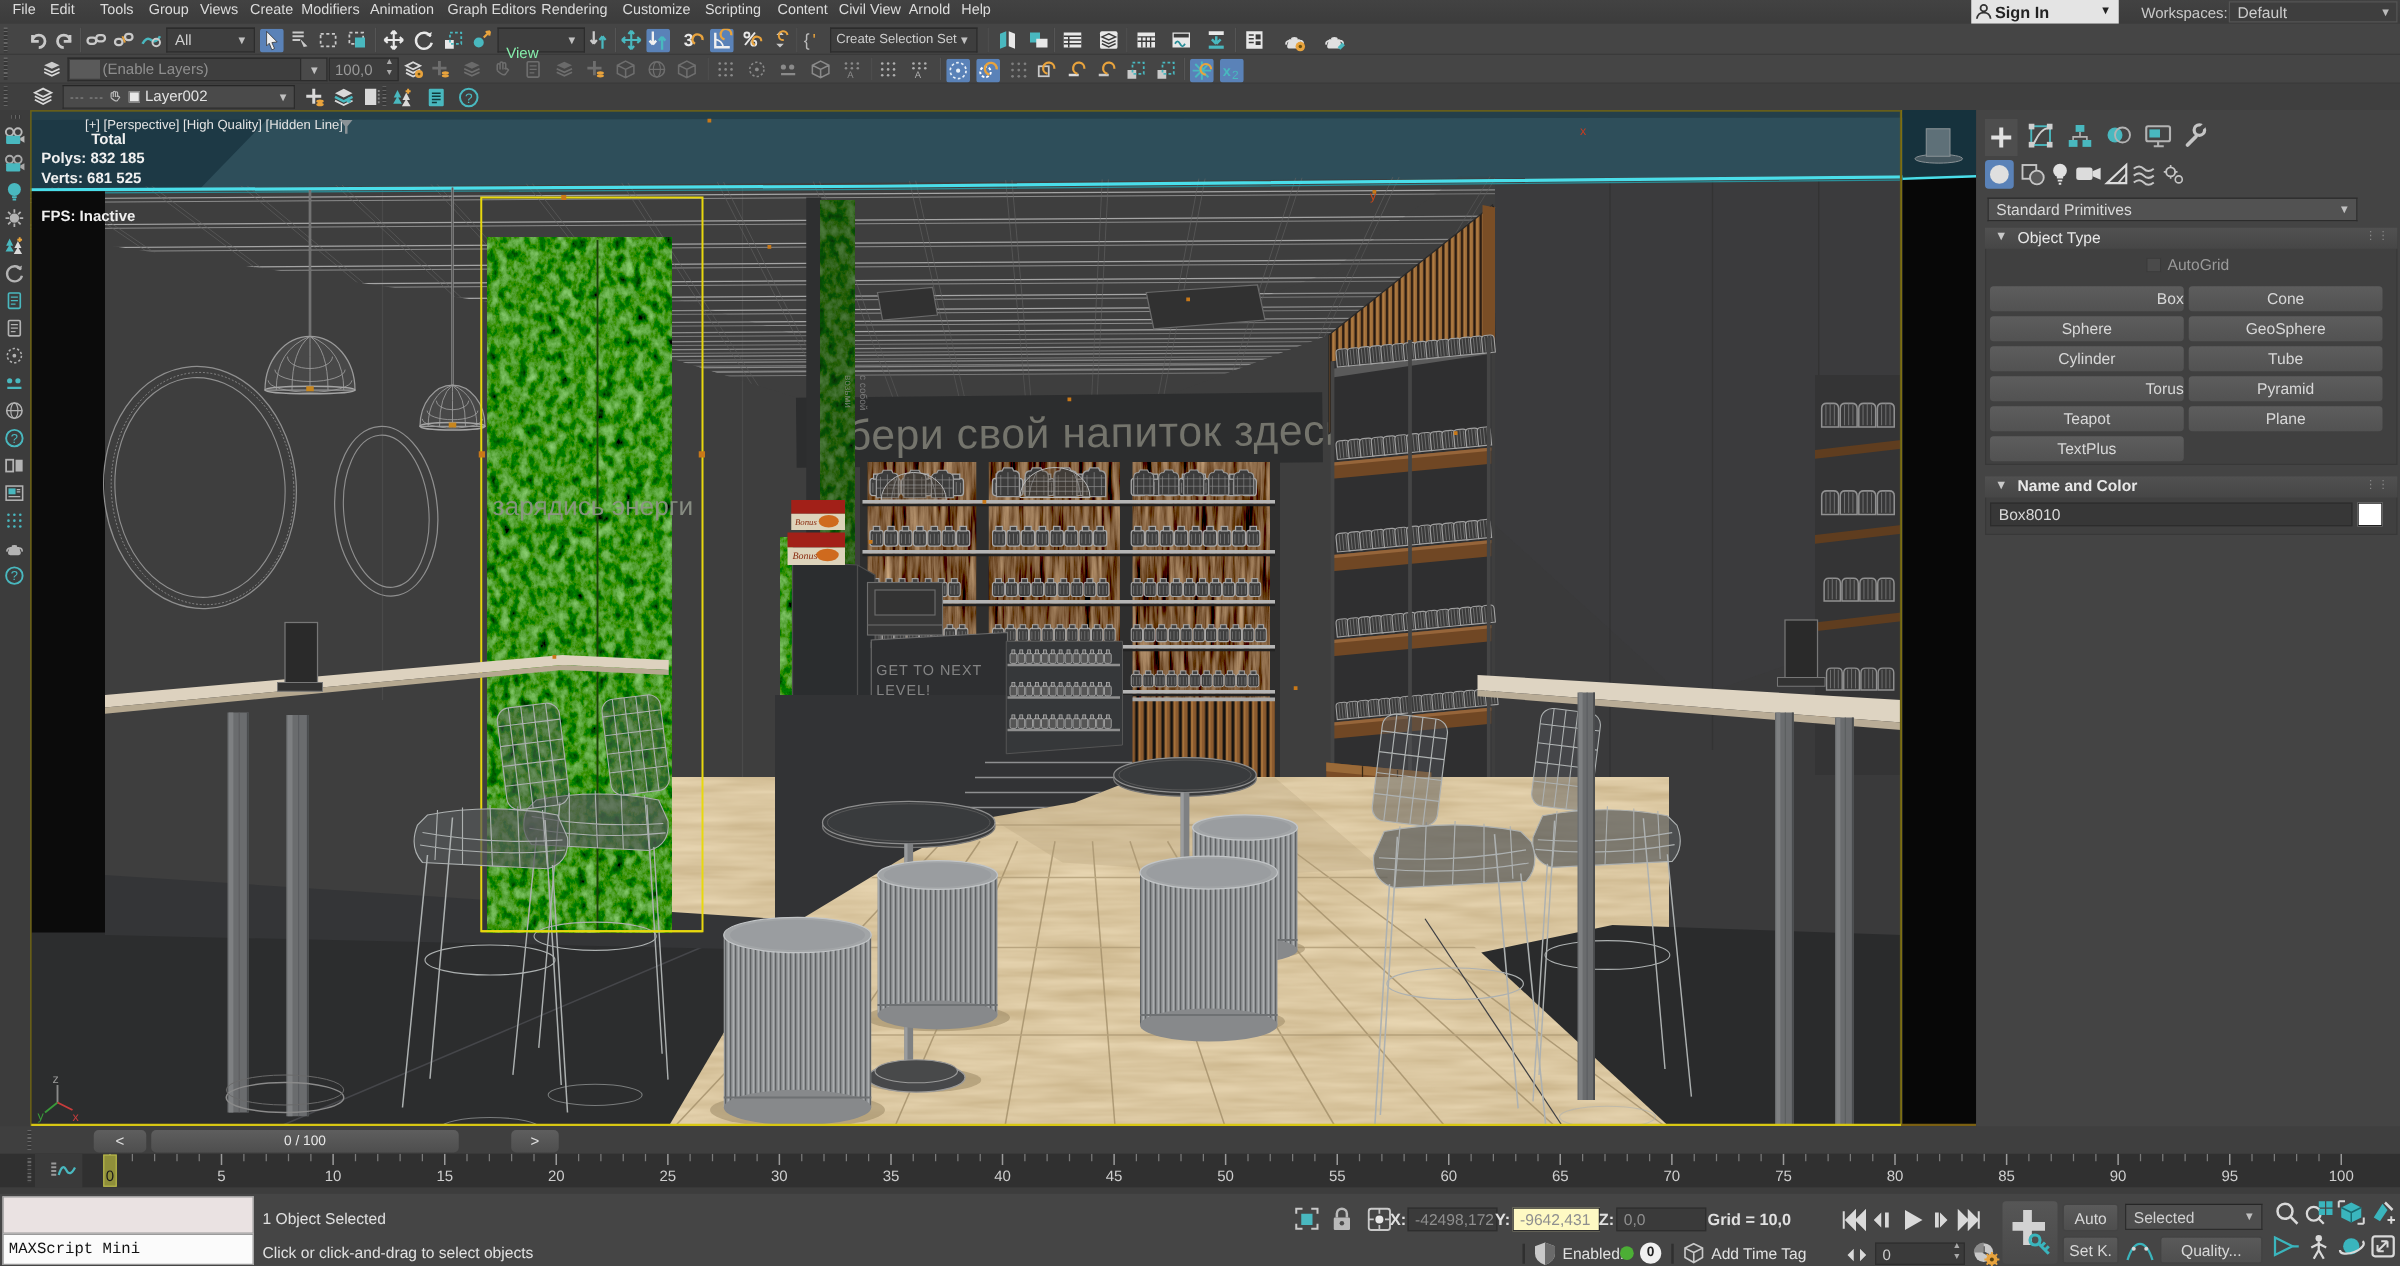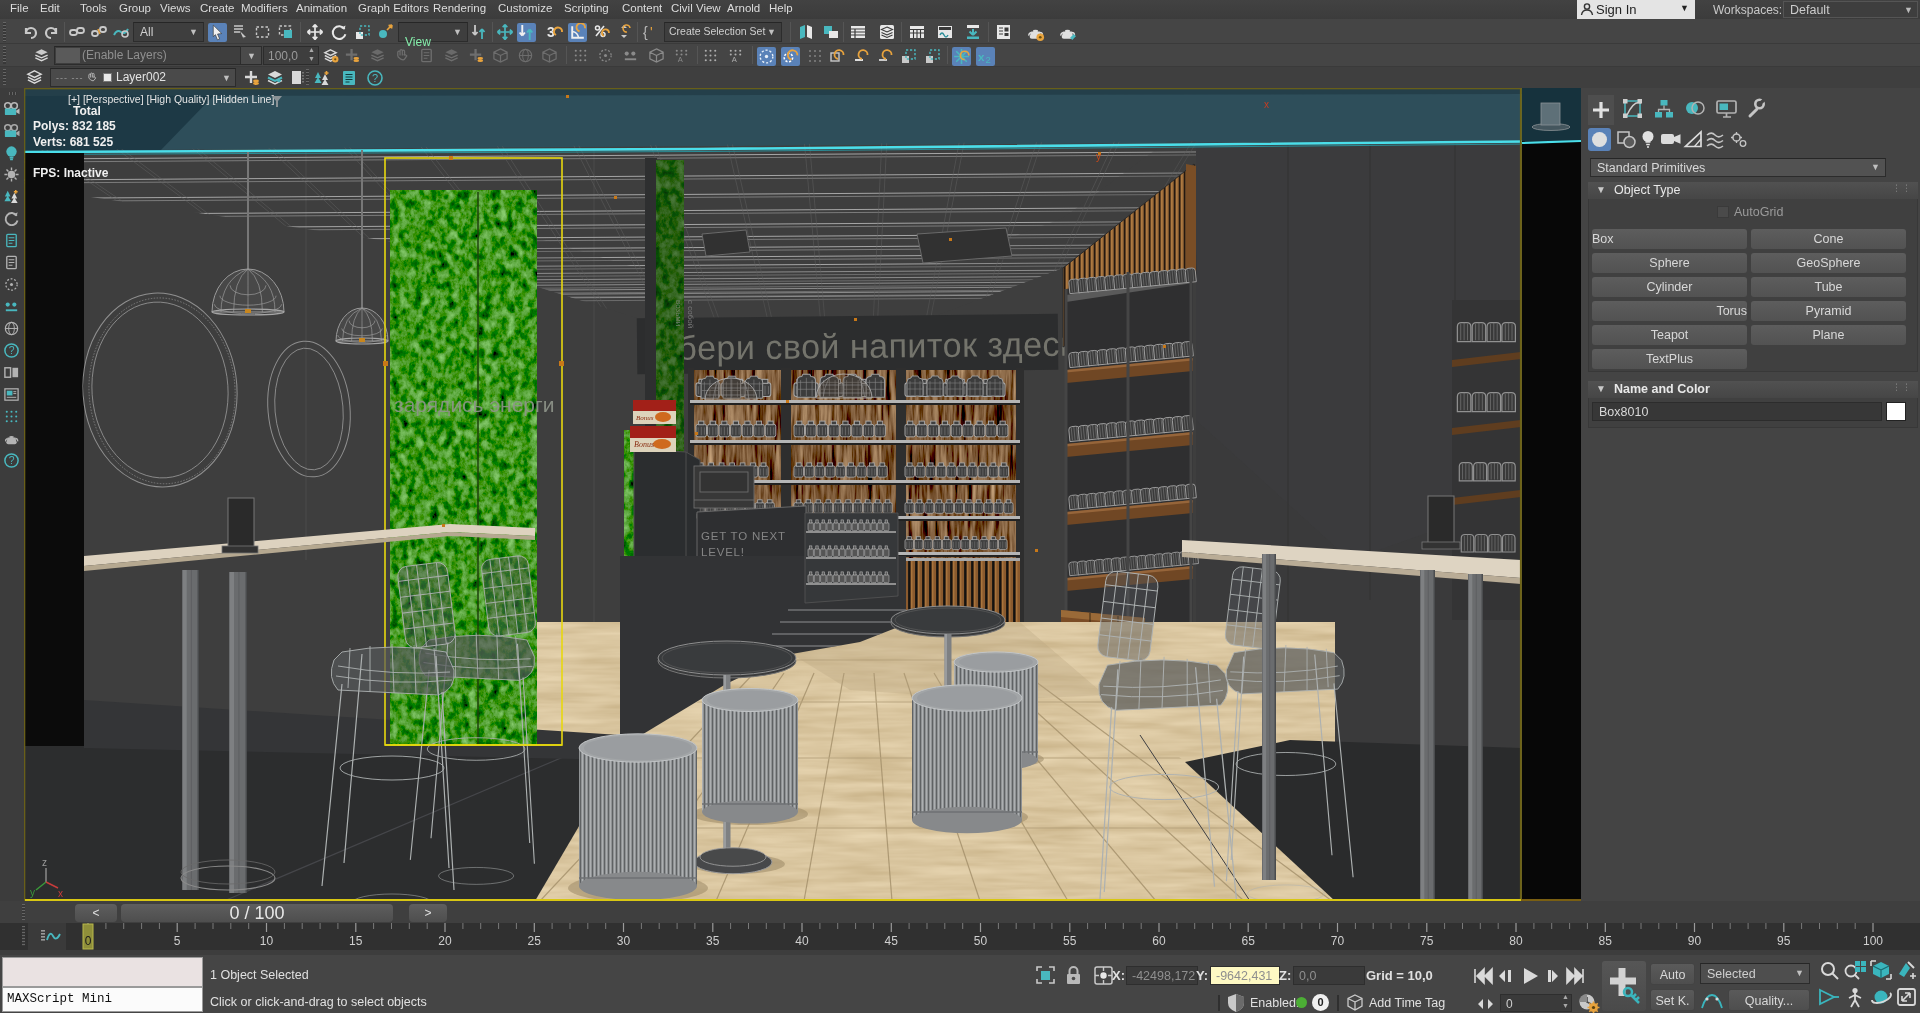--- a/index.html
+++ b/index.html
@@ -22,21 +22,21 @@
     <span class="abs" style="left:564px;top:2px;font-size:11.5px;color:#dcdcdc">Scripting</span>
     <span class="abs" style="left:622px;top:2px;font-size:11.5px;color:#dcdcdc">Content</span>
     <span class="abs" style="left:671px;top:2px;font-size:11.5px;color:#dcdcdc">Civil View</span>
     <span class="abs" style="left:727px;top:2px;font-size:11.5px;color:#dcdcdc">Arnold</span>
     <span class="abs" style="left:769px;top:2px;font-size:11.5px;color:#dcdcdc">Help</span>
     <div class="abs" style="left:1577px;top:0;width:118px;height:19px;background:#e4e4e4;color:#222">
       <svg class="abs" style="left:3px;top:2px" width="14" height="14" viewBox="0 0 14 14">
         <circle cx="7" cy="4.5" r="2.6" fill="none" stroke="#333" stroke-width="1.4"></circle>
         <path d="M1.5 13 C2 9.5 4 8 7 8 C10 8 12 9.5 12.5 13" fill="none" stroke="#333" stroke-width="1.4"></path>
       </svg>
-      <span class="abs" style="left:19px;top:2px;font-size:13px;">Sign In</span>
+      <span class="abs" style="left:19px;top:2px;font-size:13px;font-weight:bold;">Sign In</span>
       <span class="abs" style="left:103px;top:3px;font-size:9px;">▼</span>
     </div>
     <span class="abs" style="left:1713px;top:3px;font-size:12px;color:#c9c9c9">Workspaces:</span>
     <div class="abs" style="left:1783px;top:1px;width:135px;height:17px;background:#3e3e3e;border:1px solid #555">
       <span class="abs" style="left:6px;top:1px;font-size:12.5px;color:#cccccc">Default</span>
       <span class="abs" style="left:120px;top:3px;font-size:9px;color:#bbb">▼</span>
     </div>
   </div>
 <div class="abs" style="left:0;top:19px;width:1920px;height:25px;background:#454545;border-bottom:1px solid #3a3a3a"></div>
 <div class="abs" style="left:0;top:44px;width:1920px;height:23px;background:#454545;border-bottom:1px solid #3a3a3a"></div>
@@ -1405,21 +1405,21 @@
     <span class="abs" style="right:5px;top:3px;font-size:9px;color:#c0c0c0">▼</span>
   </div>
 <div class="abs" style="left:1588px;top:182px;width:330px;height:190px;background:#404040;border:1px solid #383838"></div>
 <div class="abs" style="left:1588px;top:182px;width:330px;height:17px;background:linear-gradient(#515151,#464646)">
     <span class="abs" style="left:8px;top:2px;font-size:10px;color:#c9c9c9">▼</span>
     <span class="abs" style="left:26px;top:1px;font-size:12.5px;font-weight:normal;color:#e8e8e8">Object Type</span>
     <span class="abs" style="right:6px;top:1px;font-size:9px;color:#8a8a8a;letter-spacing:1px">⋮⋮</span>
   </div>
 <div class="abs" style="left:1717px;top:206px;width:12px;height:12px;background:#4a4a4a;border:1px solid #3a3a3a"></div>
 <span class="abs" style="left:1734px;top:205px;font-size:12.5px;color:#9a9a9a">AutoGrid</span>
-<div class="abs" style="left:1592px;top:229px;width:155px;height:20px;background:linear-gradient(#5d5d5d,#525252);border-radius:3px;text-align:left;font-size:12.5px;color:#d8d8d8;line-height:20px">Box</div>
+<div class="abs" style="left:1592px;top:229px;width:155px;height:20px;background:linear-gradient(#5d5d5d,#525252);border-radius:3px;text-align:right;font-size:12.5px;color:#d8d8d8;line-height:20px">Box</div>
 <div class="abs" style="left:1751px;top:229px;width:155px;height:20px;background:linear-gradient(#5d5d5d,#525252);border-radius:3px;text-align:center;font-size:12.5px;color:#d8d8d8;line-height:20px">Cone</div>
 <div class="abs" style="left:1592px;top:253px;width:155px;height:20px;background:linear-gradient(#5d5d5d,#525252);border-radius:3px;text-align:center;font-size:12.5px;color:#d8d8d8;line-height:20px">Sphere</div>
 <div class="abs" style="left:1751px;top:253px;width:155px;height:20px;background:linear-gradient(#5d5d5d,#525252);border-radius:3px;text-align:center;font-size:12.5px;color:#d8d8d8;line-height:20px">GeoSphere</div>
 <div class="abs" style="left:1592px;top:277px;width:155px;height:20px;background:linear-gradient(#5d5d5d,#525252);border-radius:3px;text-align:center;font-size:12.5px;color:#d8d8d8;line-height:20px">Cylinder</div>
 <div class="abs" style="left:1751px;top:277px;width:155px;height:20px;background:linear-gradient(#5d5d5d,#525252);border-radius:3px;text-align:center;font-size:12.5px;color:#d8d8d8;line-height:20px">Tube</div>
 <div class="abs" style="left:1592px;top:301px;width:155px;height:20px;background:linear-gradient(#5d5d5d,#525252);border-radius:3px;text-align:right;font-size:12.5px;color:#d8d8d8;line-height:20px">Torus</div>
 <div class="abs" style="left:1751px;top:301px;width:155px;height:20px;background:linear-gradient(#5d5d5d,#525252);border-radius:3px;text-align:center;font-size:12.5px;color:#d8d8d8;line-height:20px">Pyramid</div>
 <div class="abs" style="left:1592px;top:325px;width:155px;height:20px;background:linear-gradient(#5d5d5d,#525252);border-radius:3px;text-align:center;font-size:12.5px;color:#d8d8d8;line-height:20px">Teapot</div>
 <div class="abs" style="left:1751px;top:325px;width:155px;height:20px;background:linear-gradient(#5d5d5d,#525252);border-radius:3px;text-align:center;font-size:12.5px;color:#d8d8d8;line-height:20px">Plane</div>
 <div class="abs" style="left:1592px;top:349px;width:155px;height:20px;background:linear-gradient(#5d5d5d,#525252);border-radius:3px;text-align:center;font-size:12.5px;color:#d8d8d8;line-height:20px">TextPlus</div>
@@ -1429,21 +1429,21 @@
     <span class="abs" style="left:26px;top:1px;font-size:12.5px;font-weight:bold;color:#e8e8e8">Name and Color</span>
     <span class="abs" style="right:6px;top:1px;font-size:9px;color:#8a8a8a;letter-spacing:1px">⋮⋮</span>
   </div>
 <div class="abs" style="left:1592px;top:402px;width:290px;height:19px;background:#373737;border:1px solid #2c2c2c">
     <span class="abs" style="left:6px;top:2px;font-size:12.5px;color:#d8d8d8">Box8010</span>
   </div>
 <div class="abs" style="left:1886px;top:402px;width:20px;height:19px;background:#ffffff;border:1px solid #222"></div>
 <div class="abs" style="left:0;top:901px;width:1920px;height:22px;background:#3f3f3f"></div>
 <div class="abs" style="left:22px;top:904px;width:3px;height:16px;background:repeating-linear-gradient(#666 0 1px,#383838 1px 3px)"></div>
 <div class="abs" style="left:75px;top:904px;width:42px;height:18px;background:linear-gradient(#5e5e5e,#4e4e4e);border-radius:4px;text-align:center;line-height:18px;font-size:12px;color:#e0e0e0">&lt;</div>
-<div class="abs" style="left:121px;top:904px;width:272px;height:18px;background:linear-gradient(#5e5e5e,#4e4e4e);border-radius:4px;text-align:center;line-height:18px;font-size:18px;color:#e8e8e8">0 / 100</div>
+<div class="abs" style="left:121px;top:904px;width:246px;height:18px;background:linear-gradient(#5e5e5e,#4e4e4e);border-radius:4px;text-align:center;line-height:18px;font-size:11px;color:#e8e8e8">0 / 100</div>
 <div class="abs" style="left:409px;top:904px;width:38px;height:18px;background:linear-gradient(#5e5e5e,#4e4e4e);border-radius:4px;text-align:center;line-height:18px;font-size:12px;color:#e0e0e0">&gt;</div>
 <div class="abs" style="left:0;top:923px;width:1920px;height:27px;background:#303030"></div>
 <div class="abs" style="left:28px;top:923px;width:38px;height:27px;background:#3a3a3a"></div>
 <div class="abs" style="left:22px;top:926px;width:3px;height:20px;background:repeating-linear-gradient(#666 0 1px,#383838 1px 3px)"></div>
 <svg class="abs" style="left:40px;top:928px" width="22" height="18" viewBox="0 0 22 18">
 <g fill="#9a9a9a">
       <rect x="1" y="2" width="4" height="1.6"></rect>
       <rect x="1" y="5" width="4" height="1.6"></rect>
       <rect x="1" y="8" width="4" height="1.6"></rect>
       <rect x="1" y="11" width="4" height="1.6"></rect>

